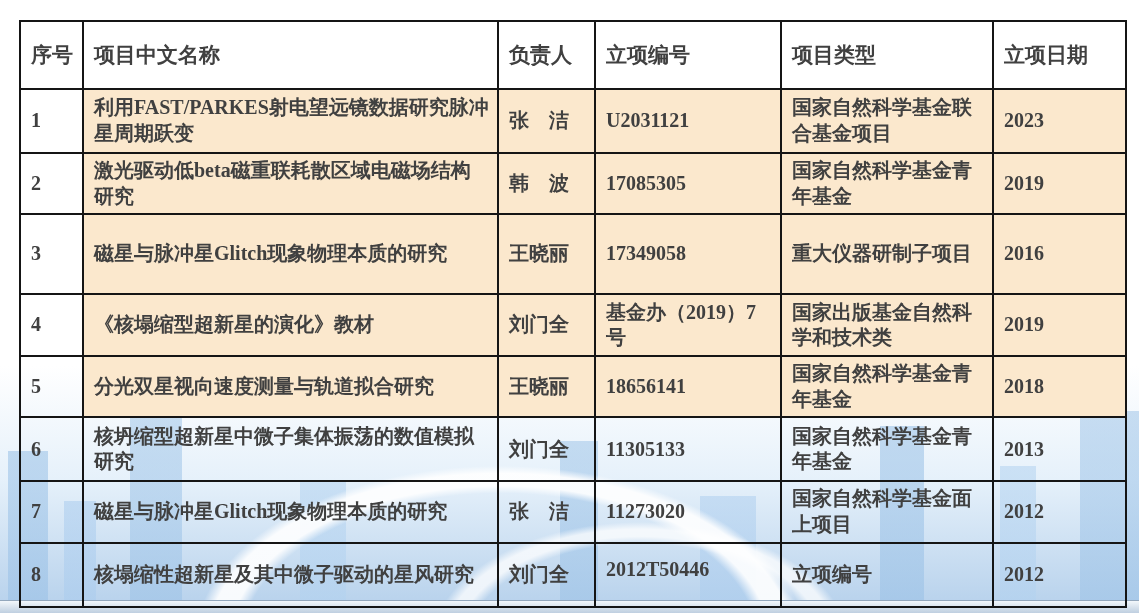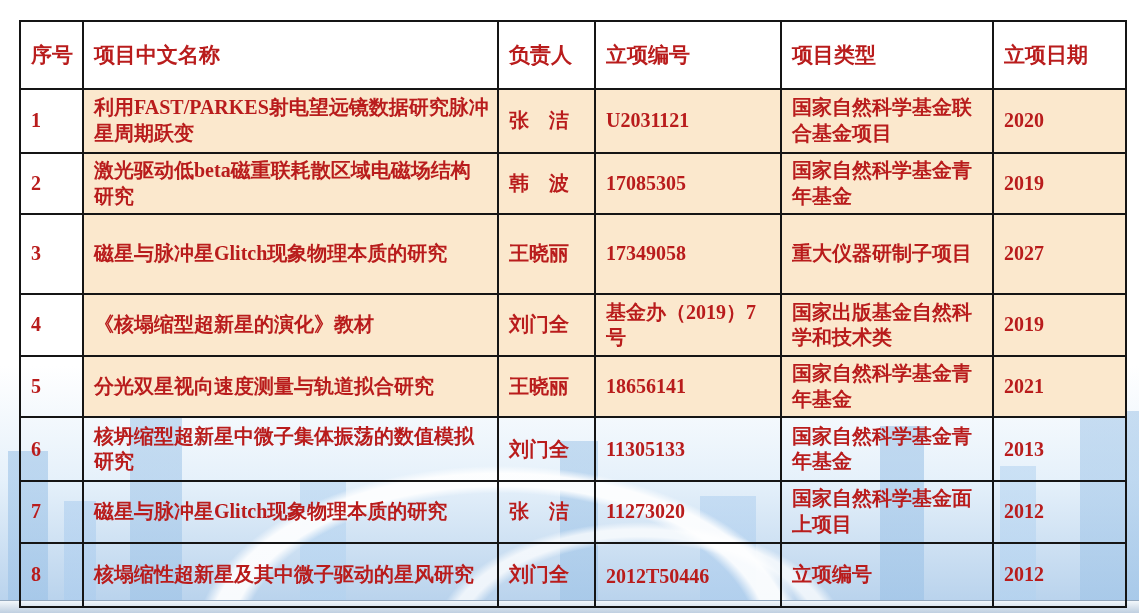--- a/index.html
+++ b/index.html
@@ -43,21 +43,21 @@
   
   .bottom-strip{
     position:absolute;left:0;right:0;bottom:0;height:12px;
     background:linear-gradient(#f3f7fb, #bfcfe0);
     border-top:1px solid #93a7bc;
   }
 
   table.projects{
     position:absolute;left:19px;top:20px;width:1106px;
     border-collapse:collapse;table-layout:fixed;
-    color:#b91c1c;font-weight:bold;font-size:20px;line-height:1.28;
+    color:#404040;font-weight:bold;font-size:20px;line-height:1.28;
   }
   table.projects th, table.projects td{
     border:2px solid #151515;
     vertical-align:middle;text-align:left;
     padding:4px 8px 4px 10px;
     word-break:break-word;
   }
   col.c-index{width:63px}
   col.c-name{width:415px}
   col.c-person{width:97px}
@@ -73,21 +73,21 @@
   tbody tr:nth-child(4){height:62px}
   tbody tr:nth-child(5){height:56px}
   tbody tr:nth-child(6){height:64px}
   tbody tr:nth-child(7){height:58px}
   tbody tr:nth-child(8){height:64px}
 
   td.c-index{padding-left:13px;background:transparent;}
   td.c-person{padding-left:11px;margin-left:24px;}
   td.c-date{padding-left:12px;}
   tr.shaded td:not(.c-index){background:#fbe8cd;}
-  tbody tr:nth-child(8) td.c-code{vertical-align:top;padding-top:20px;}
+  tbody tr:nth-child(8) td.c-code{vertical-align:top;padding-top:13px;}
 </style>
 </head>
 <body>
 
 <div class="slide">
   <div class="bg-watermark"></div>
   <div class="bottom-strip"></div>
 
   <table class="projects">
     <colgroup id="cols">
@@ -108,53 +108,53 @@
           <th class="c-date">立项日期</th>
         </tr>
     </thead>
     <tbody id="body-rows">
         <tr class="shaded">
           <td class="c-index">1</td>
           <td class="c-name">利用FAST/PARKES射电望远镜数据研究脉冲星周期跃变</td>
           <td class="c-person">张　洁</td>
           <td class="c-code">U2031121</td>
           <td class="c-type">国家自然科学基金联合基金项目</td>
-          <td class="c-date">2020</td>
+          <td class="c-date">2023</td>
         </tr>
         <tr class="shaded">
           <td class="c-index">2</td>
           <td class="c-name">激光驱动低beta磁重联耗散区域电磁场结构研究</td>
           <td class="c-person">韩　波</td>
           <td class="c-code">17085305</td>
           <td class="c-type">国家自然科学基金青年基金</td>
           <td class="c-date">2019</td>
         </tr>
         <tr class="shaded">
           <td class="c-index">3</td>
           <td class="c-name">磁星与脉冲星Glitch现象物理本质的研究</td>
           <td class="c-person">王晓丽</td>
           <td class="c-code">17349058</td>
           <td class="c-type">重大仪器研制子项目</td>
-          <td class="c-date">2027</td>
+          <td class="c-date">2016</td>
         </tr>
         <tr class="shaded">
           <td class="c-index">4</td>
           <td class="c-name">《核塌缩型超新星的演化》教材</td>
           <td class="c-person">刘门全</td>
           <td class="c-code">基金办（2019）7号</td>
           <td class="c-type">国家出版基金自然科学和技术类</td>
           <td class="c-date">2019</td>
         </tr>
         <tr class="shaded">
           <td class="c-index">5</td>
           <td class="c-name">分光双星视向速度测量与轨道拟合研究</td>
           <td class="c-person">王晓丽</td>
           <td class="c-code">18656141</td>
           <td class="c-type">国家自然科学基金青年基金</td>
-          <td class="c-date">2021</td>
+          <td class="c-date">2018</td>
         </tr>
         <tr>
           <td class="c-index">6</td>
           <td class="c-name">核坍缩型超新星中微子集体振荡的数值模拟研究</td>
           <td class="c-person">刘门全</td>
           <td class="c-code">11305133</td>
           <td class="c-type">国家自然科学基金青年基金</td>
           <td class="c-date">2013</td>
         </tr>
         <tr>

